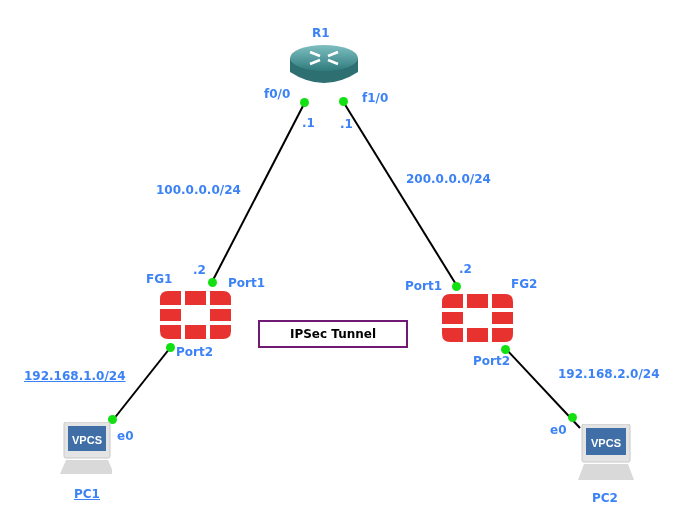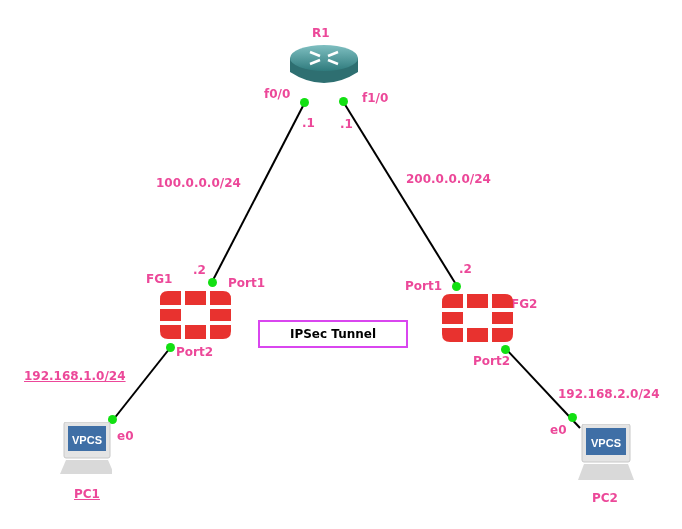--- a/index.html
+++ b/index.html
@@ -1,23 +1,23 @@
 <!DOCTYPE html>
 <html><head>
 <meta charset="utf-8">
 <style>
   html, body { margin:0; padding:0; background:#ffffff; }
   body { width:682px; height:529px; position:relative; overflow:hidden;
          font-family:"DejaVu Sans", sans-serif; }
-  .lbl { position:absolute; font-weight:bold; font-size:12px; color:#ec4899; white-space:nowrap; }
+  .lbl { position:absolute; font-weight:bold; font-size:12px; color:#3b82f6; white-space:nowrap; }
   .node { position:absolute; }
   .dot { position:absolute; width:9px; height:9px; border-radius:50%; background:#12e012; }
   svg.links { position:absolute; left:0; top:0; }
   .tunnel { position:absolute; left:258px; top:320px; width:150px; height:28px;
-            border:2px solid #d946ef; box-sizing:border-box; display:flex;
+            border:2px solid #701a75; box-sizing:border-box; display:flex;
             align-items:center; justify-content:center; font-weight:bold; font-size:12px; }
 </style>
 </head>
 <body>
 
 <svg class="links" width="682" height="529">
   <line x1="304" y1="104" x2="212" y2="282" stroke="#000" stroke-width="2"></line>
   <line x1="344" y1="103" x2="457" y2="286" stroke="#000" stroke-width="2"></line>
   <line x1="170" y1="348" x2="113" y2="420" stroke="#000" stroke-width="2"></line>
   <line x1="506" y1="349" x2="580" y2="428" stroke="#000" stroke-width="2"></line>
@@ -42,21 +42,21 @@
     </g>
   </svg>
 </div>
 <div class="lbl" style="left:264px;top:87px;">f0/0</div>
 <div class="lbl" style="left:362px;top:91px;">f1/0</div>
 <div class="dot" style="left:300px;top:98px;"></div>
 <div class="dot" style="left:339px;top:97px;"></div>
 <div class="lbl" style="left:302px;top:116px;">.1</div>
 <div class="lbl" style="left:340px;top:117px;">.1</div>
 
-<div class="lbl" style="left:156px;top:176px;">100.0.0.0/24</div>
+<div class="lbl" style="left:156px;top:183px;">100.0.0.0/24</div>
 <div class="lbl" style="left:406px;top:172px;text-align:center;">200.0.0.0/24</div>
 
 <div class="lbl" style="left:146px;top:272px;text-align:right;">FG1</div>
 <div class="lbl" style="left:193px;top:263px;">.2</div>
 <div class="lbl" style="left:228px;top:276px;">Port1</div>
 <div class="node" style="left:160px;top:291px;">
   <svg width="72" height="48">
     <g fill="#e8322f">
       <path d="M8 0 H21 V14 H0 V8 Q0 0 8 0 Z"></path>
         <rect x="25" y="0" width="21" height="14"></rect>
@@ -72,41 +72,41 @@
 <div class="dot" style="left:208px;top:278px;"></div>
 <div class="dot" style="left:166px;top:343px;"></div>
 <div class="lbl" style="left:176px;top:345px;">Port2</div>
 
 <div class="tunnel">
     <span>IPSec Tunnel</span>
   </div>
 
 <div class="lbl" style="left:459px;top:262px;">.2</div>
 <div class="lbl" style="left:405px;top:279px;">Port1</div>
-<div class="lbl" style="left:511px;top:277px;margin-top:20px;">FG2</div>
+<div class="lbl" style="left:511px;top:277px;">FG2</div>
 <div class="node" style="left:442px;top:294px;">
   <svg width="72" height="48">
     <g fill="#e8322f">
       <path d="M8 0 H21 V14 H0 V8 Q0 0 8 0 Z"></path>
         <rect x="25" y="0" width="21" height="14"></rect>
         <path d="M50 0 H63 Q71 0 71 8 V14 H50 Z"></path>
       <rect x="0" y="18" width="21" height="12"></rect>
         <rect x="50" y="18" width="21" height="12"></rect>
       <path d="M0 34 H21 V48 H8 Q0 48 0 40 Z"></path>
         <rect x="25" y="34" width="21" height="14"></rect>
         <path d="M50 34 H71 V40 Q71 48 63 48 H50 Z"></path>
     </g>
   </svg>
 </div>
 <div class="dot" style="left:452px;top:282px;"></div>
 <div class="dot" style="left:501px;top:345px;"></div>
 <div class="lbl" style="left:473px;top:354px;">Port2</div>
 
 <div class="lbl" style="left:24px;top:369px;text-decoration:underline;">192.168.1.0/24</div>
-<div class="lbl" style="left:558px;top:387px;">192.168.2.0/24</div>
+<div class="lbl" style="left:558px;top:367px;">192.168.2.0/24</div>
 
 <div class="dot" style="left:108px;top:415px;"></div>
 <div class="lbl" style="left:117px;top:429px;">e0</div>
 <div class="node" style="left:56px;top:422px;">
   <svg width="56" height="56">
     <rect x="8" y="0" width="46" height="36" rx="2" fill="#e4e4e4" stroke="#c8c8c8"></rect>
     <rect x="12" y="4" width="38" height="25" fill="#3f6fa6"></rect>
     <text x="31" y="22" font-size="11" font-weight="bold" fill="#fff" text-anchor="middle" font-family="Liberation Sans, sans-serif">VPCS</text>
     <path d="M10 38 H52 L58 52 H4 Z" fill="#d9d9d9"></path>
   </svg>

